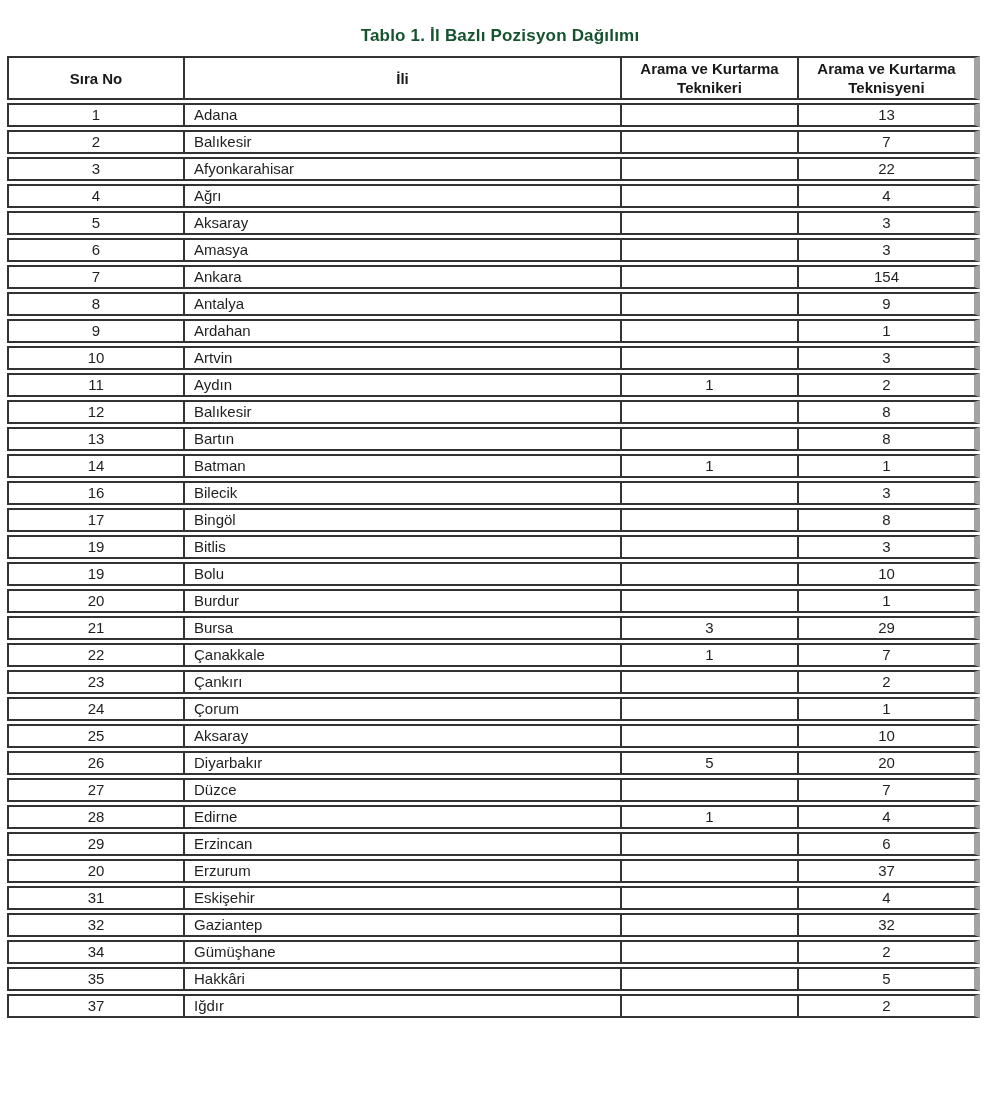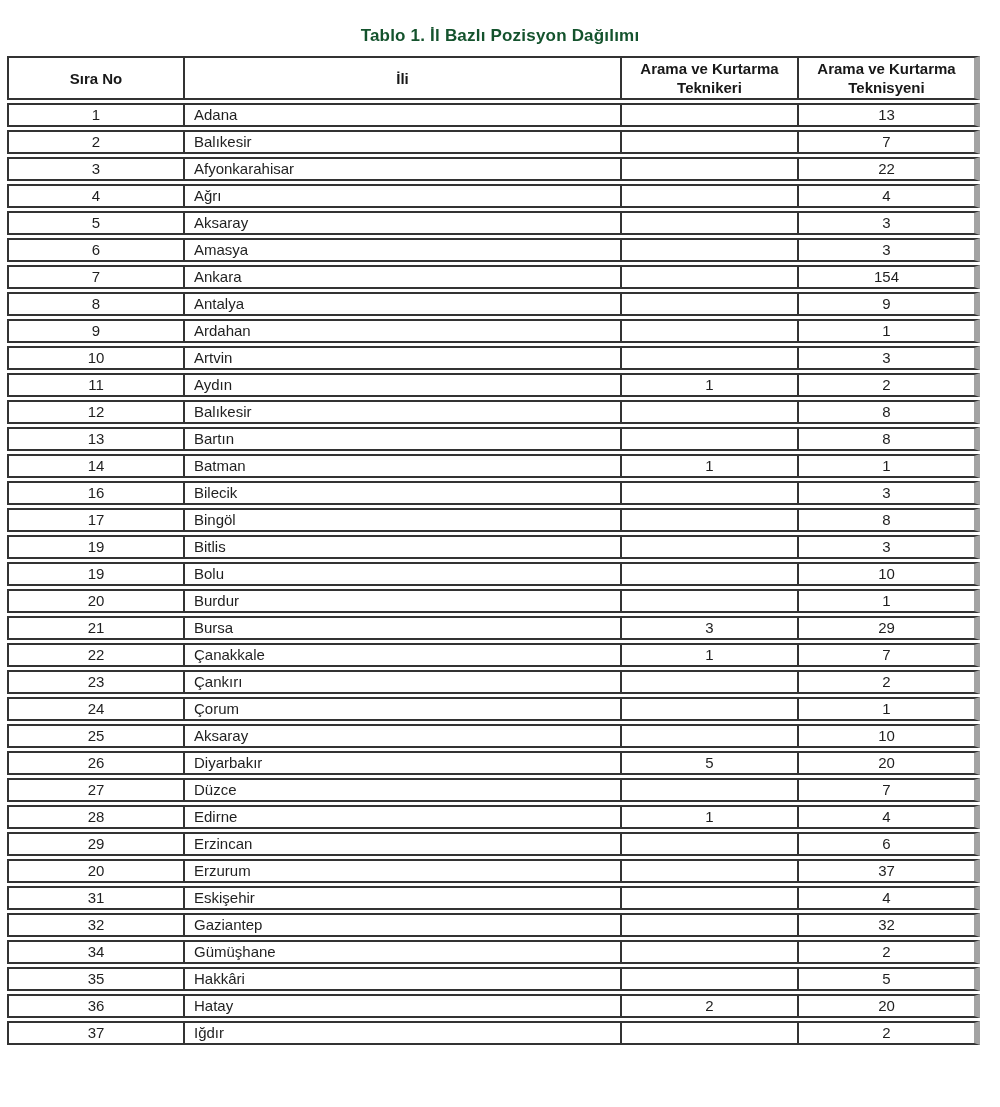--- a/index.html
+++ b/index.html
@@ -281,26 +281,20 @@
           <td></td>
           <td>2</td>
         </tr>
         <tr>
           <td>35</td>
           <td class="cell-left">Hakkâri</td>
           <td></td>
           <td>5</td>
         </tr>
         <tr>
-          <td>36</td>
-          <td class="cell-left">Hatay</td>
-          <td>2</td>
-          <td>20</td>
-        </tr>
-        <tr>
           <td>37</td>
           <td class="cell-left">Iğdır</td>
           <td></td>
           <td>2</td>
         </tr>
       </tbody>
   </table>
 </div>
 
 </body></html>

